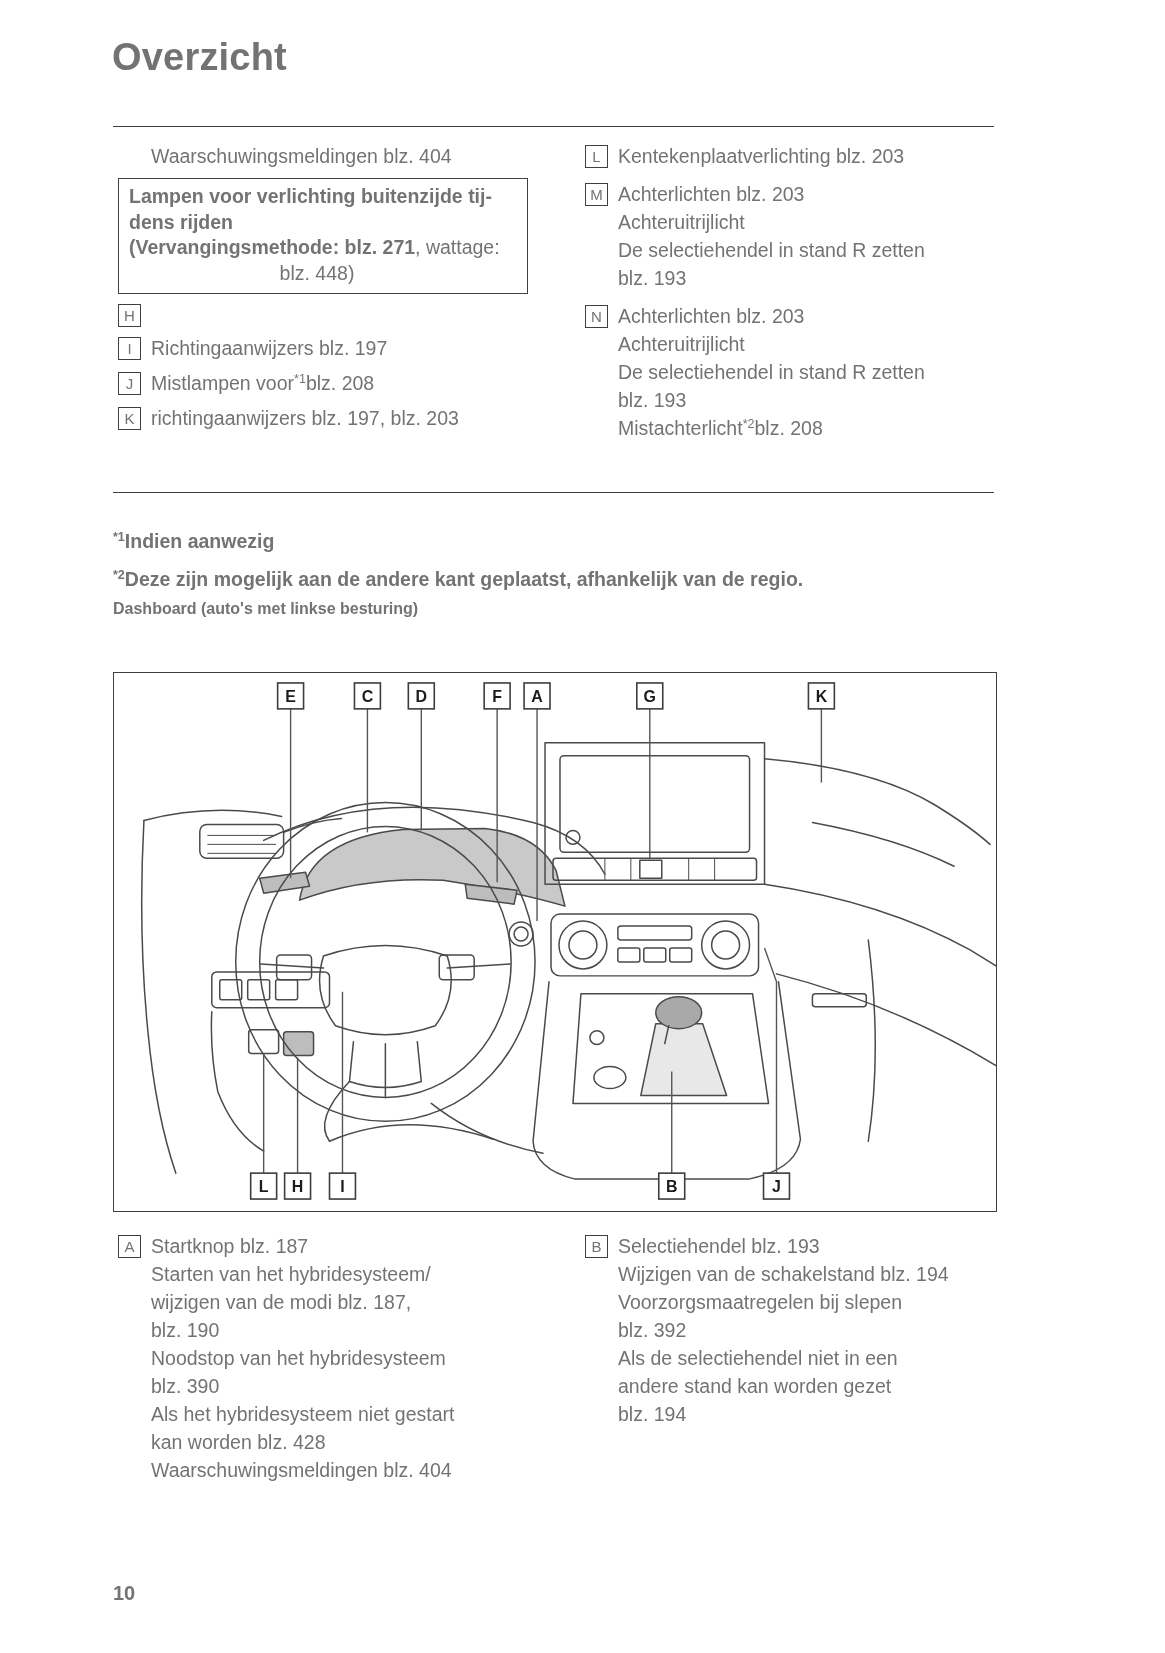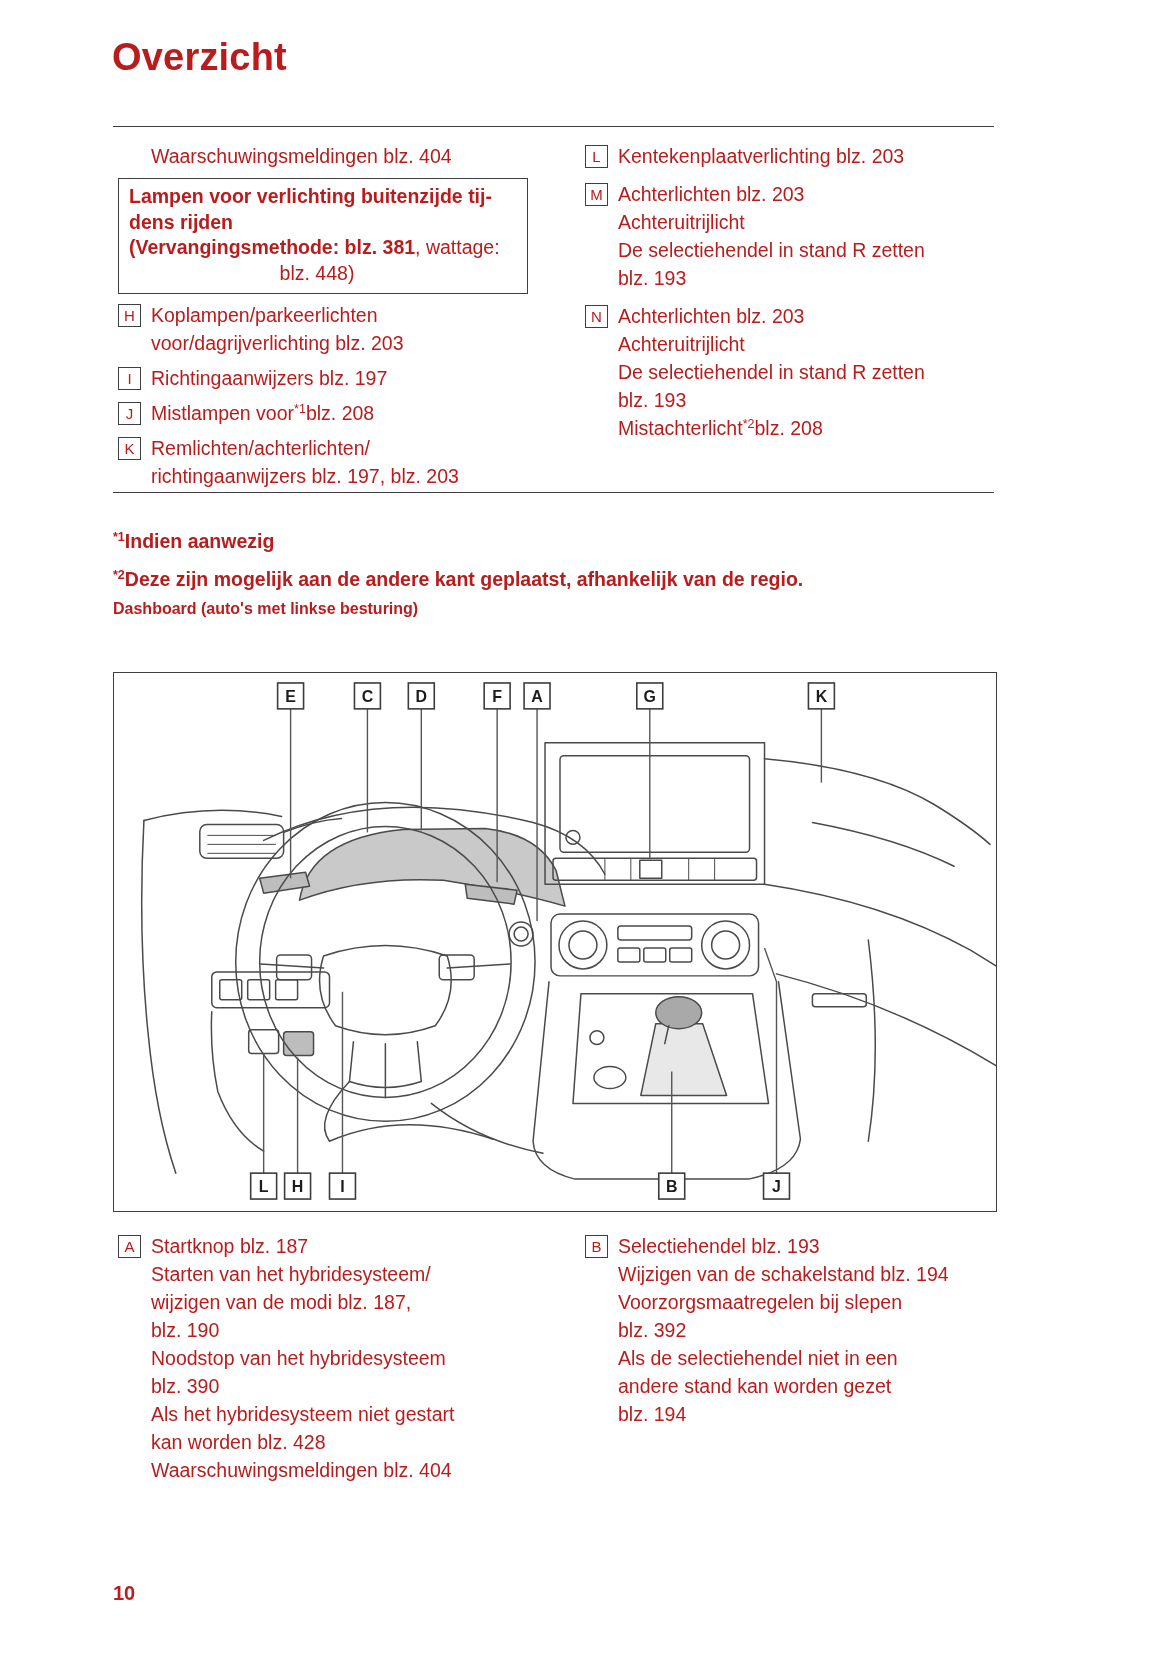--- a/index.html
+++ b/index.html
@@ -1,19 +1,19 @@
 <!DOCTYPE html>
 <html><head>
 <meta charset="utf-8">
 <style>
   * { box-sizing: border-box; }
   html,body { margin:0; padding:0; background:#e9e9e9; }
   .page {
     position:relative; width:1165px; height:1653px; margin:0 auto;
-    background:#ffffff; font-family:"Liberation Sans", sans-serif; color:#b91c1c;
+    background:#ffffff; font-family:"Liberation Sans", sans-serif; color:#737373;
     overflow:hidden;
   }
   .title { position:absolute; left:112px; top:36px; font-size:38px; font-weight:700; letter-spacing:.2px; }
   .rule { position:absolute; left:113px; width:881px; border-top:1.5px solid #3f3f3f; height:0; }
   #rule1 { top:126px; } #rule2 { top:492px; }
   .col { position:absolute; font-size:19.5px; line-height:28px; }
   #col-top-left  { left:118px; top:142px; width:450px; }
   #col-top-right { left:585px; top:142px; width:420px; }
   #col-bot-left  { left:118px; top:1232px; width:460px; }
   #col-bot-right { left:585px; top:1232px; width:420px; }
@@ -52,50 +52,45 @@
   <div class="title">Overzicht</div>
 
   <div class="rule" id="rule1"></div>
 
   <div class="col" id="col-top-left">
     <div class="line cont">Waarschuwingsmeldingen blz. 404</div>
 
     <div class="note-box">
       <div class="line"><span>Lampen voor verlichting buitenzijde tij-</span></div>
       <div class="line"><span>dens rijden</span></div>
-      <div class="line"><span class="b">(Vervangingsmethode: blz. 381</span><span class="r">, wattage:</span></div>
+      <div class="line"><span class="b">(Vervangingsmethode: blz. 271</span><span class="r">, wattage:</span></div>
       <div class="line r"><span class="r">blz. 448)</span></div>
     </div>
 
     <div class="item">
       <span class="labelbox">H</span>
-      <div class="itemtext">
-          <div class="line">Koplampen/parkeerlichten</div>
-          <div class="line">voor/dagrijverlichting blz. 203</div>
-        </div>
     </div>
 
     <div class="item">
       <span class="labelbox">I</span>
       <div class="itemtext">
           <div class="line">Richtingaanwijzers blz. 197</div>
         </div>
     </div>
 
     <div class="item">
       <span class="labelbox">J</span>
       <div class="itemtext">
         <div class="line"><span>Mistlampen voor</span><sup>*1</sup><span>blz. 208</span></div>
       </div>
     </div>
 
     <div class="item">
       <span class="labelbox">K</span>
       <div class="itemtext">
-          <div class="line">Remlichten/achterlichten/</div>
           <div class="line">richtingaanwijzers blz. 197, blz. 203</div>
         </div>
     </div>
   </div>
 
   <div class="col" id="col-top-right">
     <div class="item" style="margin-top:0;">
       <span class="labelbox">L</span>
       <div class="itemtext">
           <div class="line">Kentekenplaatverlichting blz. 203</div>

